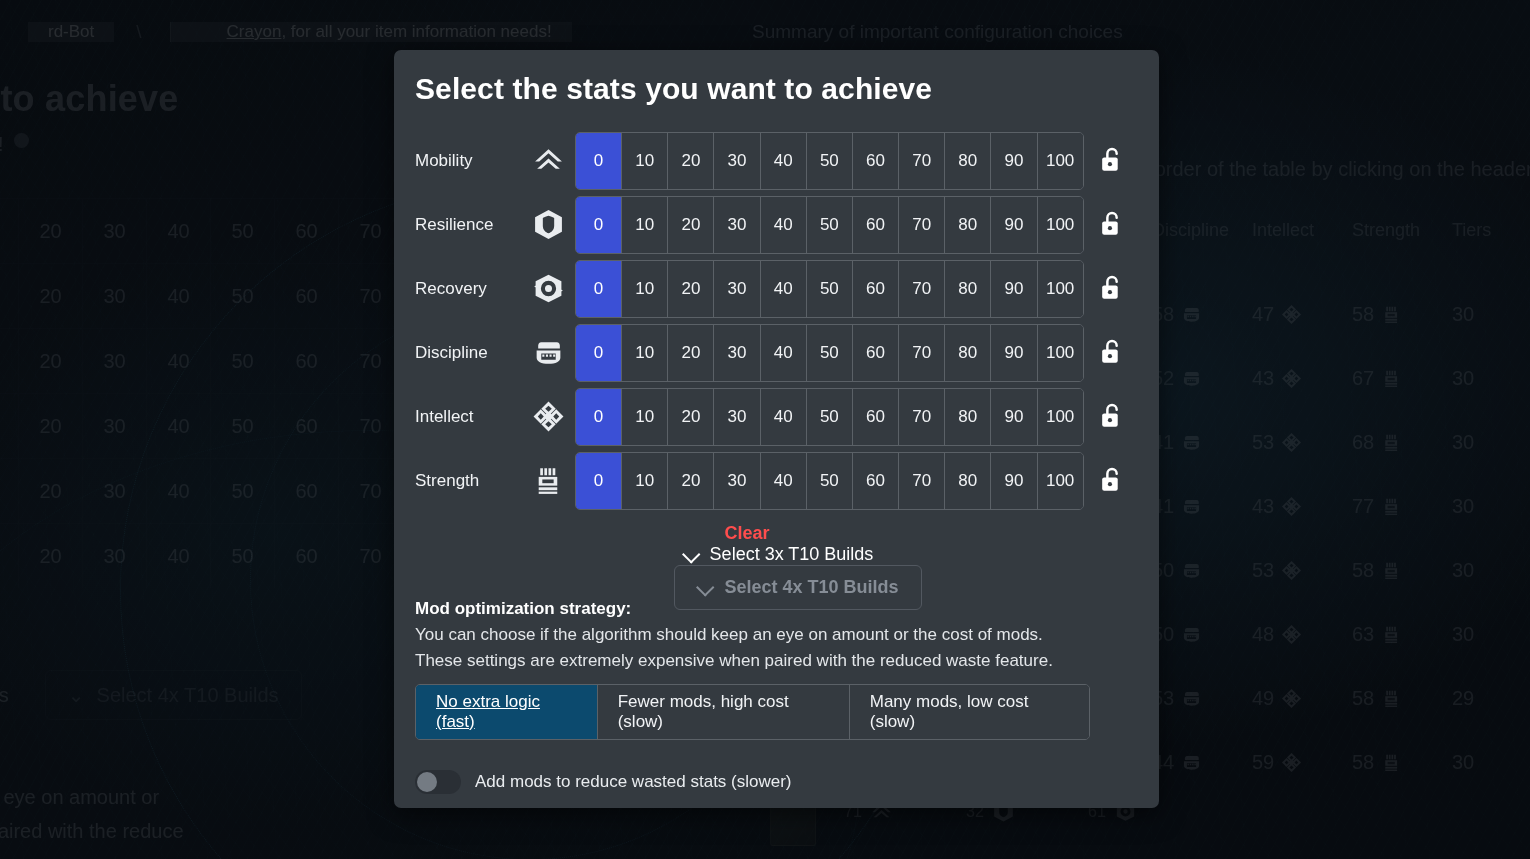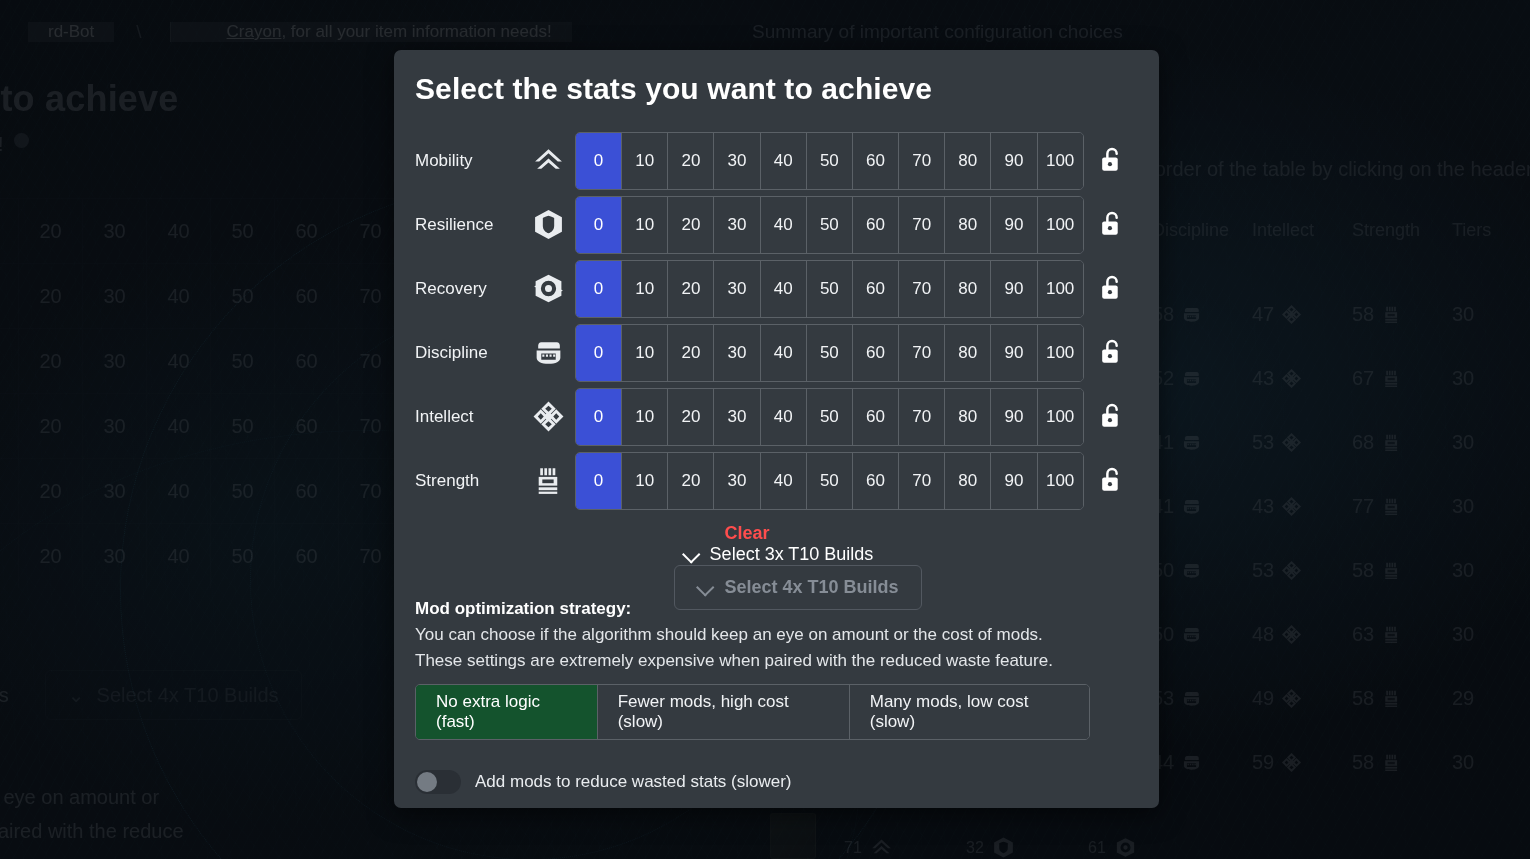--- a/index.html
+++ b/index.html
@@ -114,21 +114,21 @@
   .bg-tbl .trow {
     height: 64px; display: flex; align-items: center;
     color: #b9c0c8; font-size: 20px;
   }
   .bg-tbl .tcell { width: 100px; display: flex; align-items: center; gap: 7px; }
   .bg-tbl .tcell .gi { width: 21px; height: 21px; display: inline-block; }
   .bg-tbl .tcell .gi svg { width: 21px; height: 21px; fill: #c6ccd3; }
 
   .bg-footrow {
     position: absolute; left: 770px; top: 800px; width: 760px; height: 59px;
-    display: flex; align-items: flex-end; opacity: .22;
+    display: flex; align-items: flex-start; opacity: .22;
     color: #b9c0c8; font-size: 16px; gap: 6px;
   }
   .bg-footrow .thumb {
     width: 46px; height: 46px; border-radius: 3px;
     background: linear-gradient(145deg,#4a4f3a,#2c3024);
     border: 1px solid rgba(180,190,160,0.25);
     margin-right: 22px;
   }
   .bg-footrow .fcell { display: flex; align-items: center; gap: 8px; width: 116px; }
   .bg-footrow .fcell svg { width: 23px; height: 23px; fill: #c6ccd3; }
@@ -283,21 +283,21 @@
   .seg {
     display: flex; align-items: center; justify-content: center;
     color: #f1f3f5;
     font-size: 17px;
     background: #343a40;
     border-left: 1px solid #5b6167;
     padding: 0 20px;
     cursor: pointer;
   }
   .seg:first-child { border-left: none; }
-  .seg.sel { background: #14532d; color: #ffffff; }
+  .seg.sel { background: #0c4a6e; color: #ffffff; text-decoration: underline; }
 
   .toggle-row {
     display: flex; align-items: center;
     margin-top: 30px;
   }
   .switch {
     width: 46px; height: 24px;
     border-radius: 12px;
     background: #2a2f35;
     position: relative;

